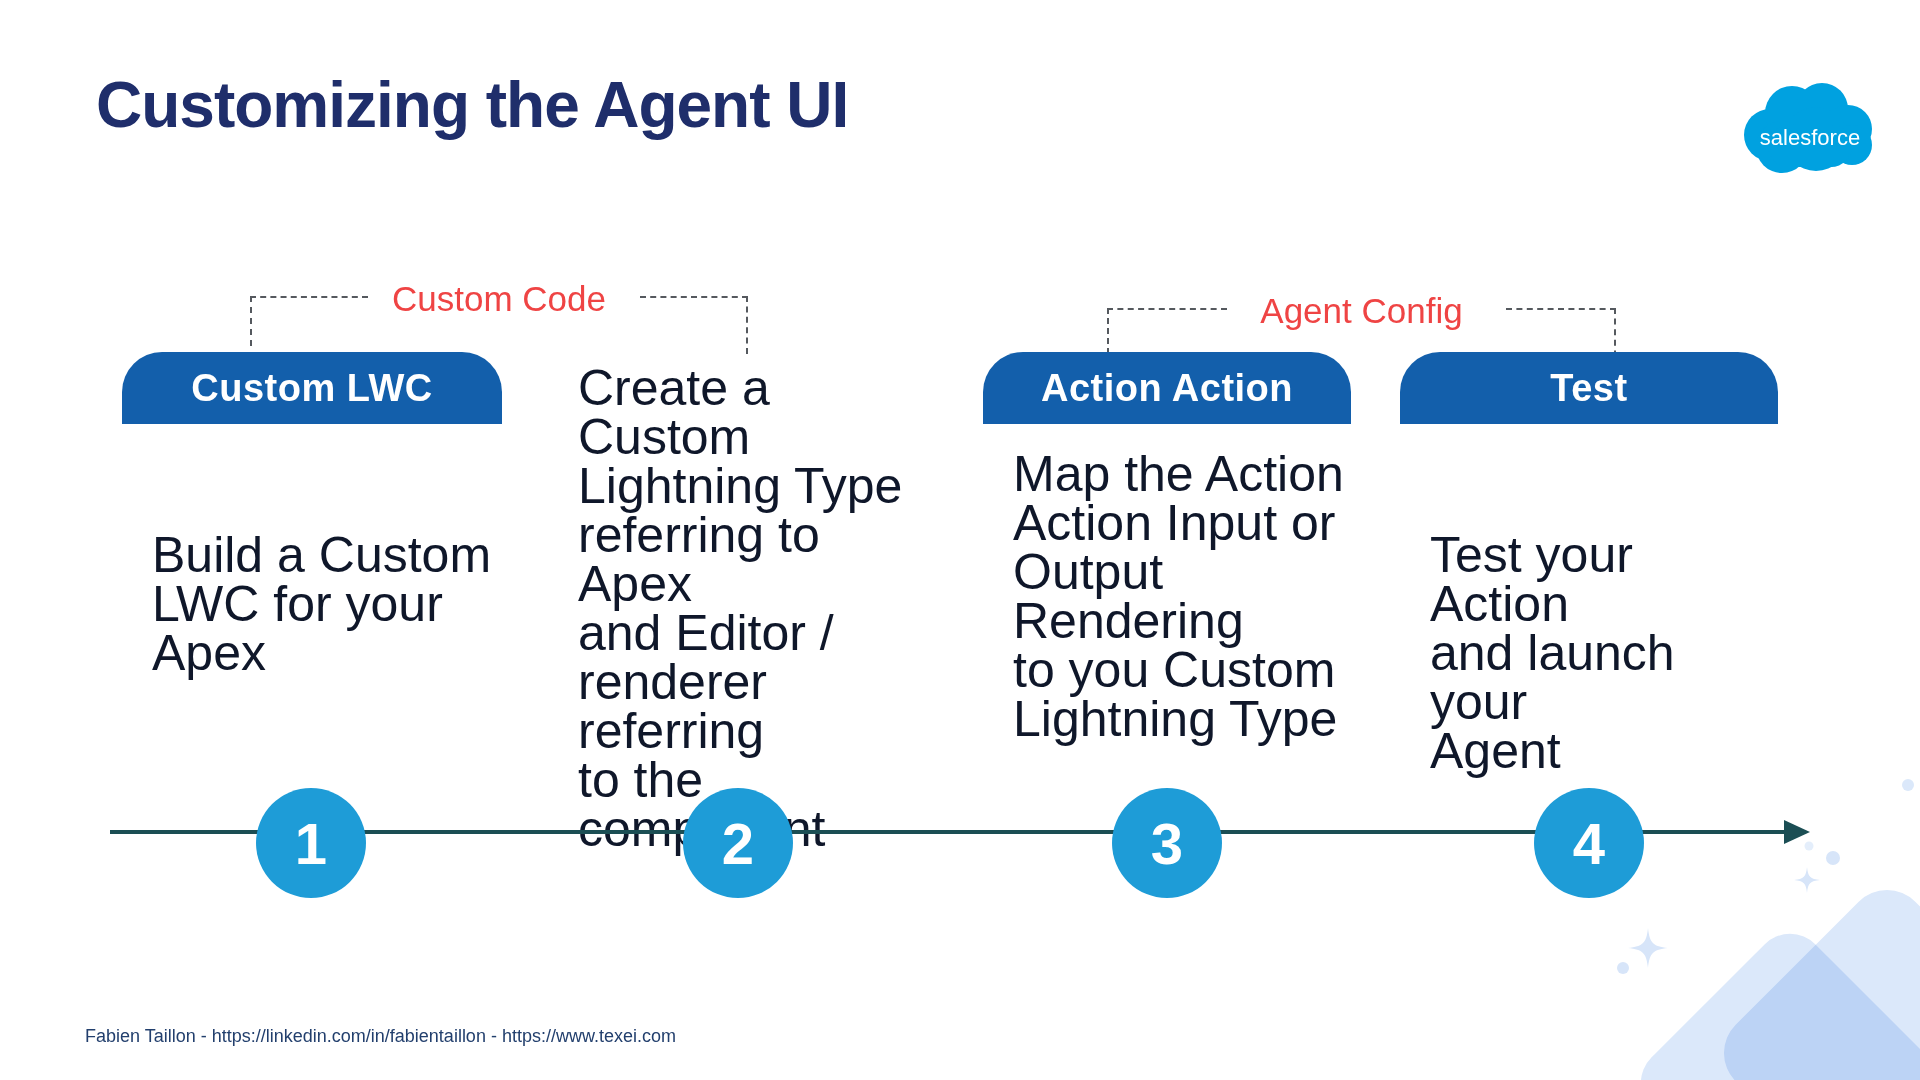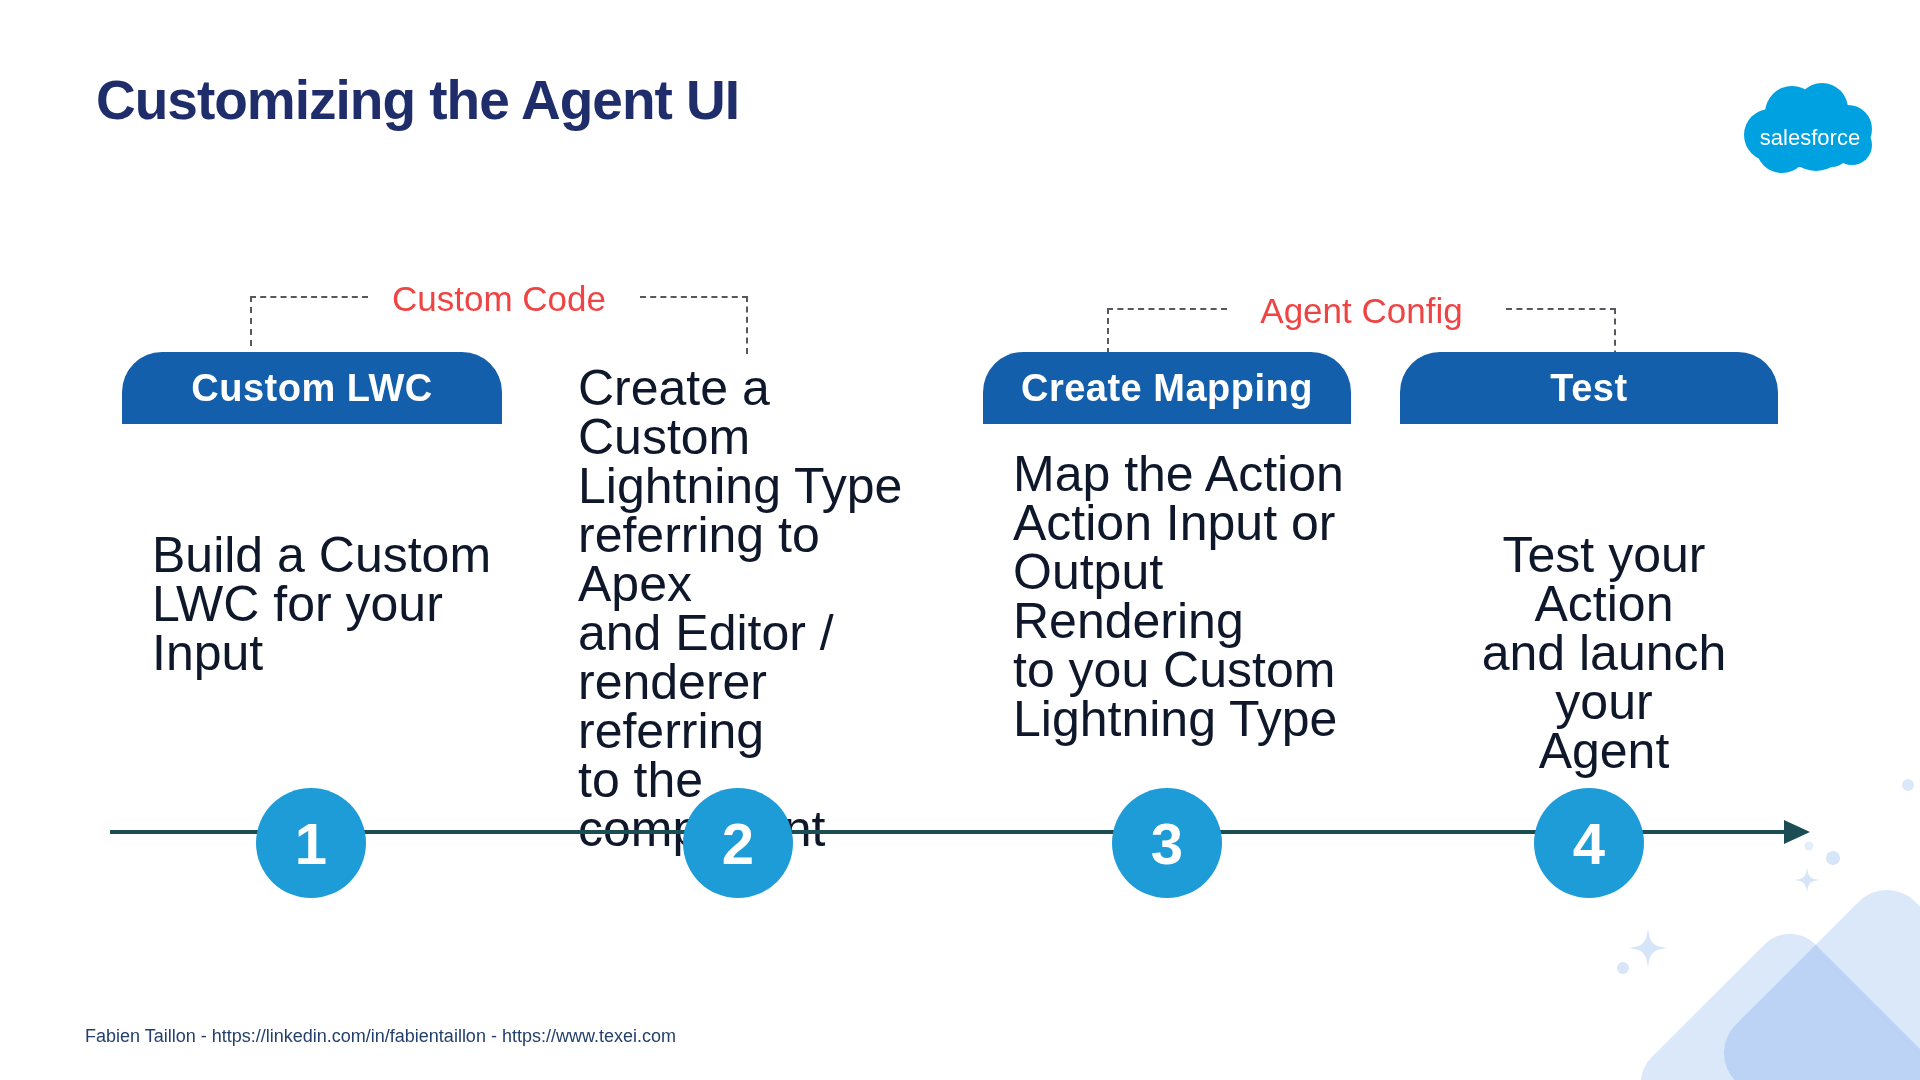--- a/index.html
+++ b/index.html
@@ -10,21 +10,21 @@
     background: #ffffff;
     overflow: hidden;
     font-family: "Liberation Sans", sans-serif;
   }
 
   
   .page-title {
     position: absolute;
     left: 96px;
     top: 68px;
-    font-size: 55px;
+    font-size: 64px;
     font-weight: 700;
     letter-spacing: -1px;
     color: #1f2e6b;
     white-space: nowrap;
   }
 
   
   .sf-logo { position: absolute; left: 1740px; top: 76px; width: 140px; height: 112px; }
 
   
@@ -68,21 +68,21 @@
   .step-desc {
     font-size: 50px;
     line-height: 49px;
     color: #0f172a;
     white-space: pre-line;
     padding-left: 30px;
   }
   .col-1 { left: 122px;  width: 380px; }
   .col-2 { left: 548px;  width: 380px; }
   .col-3 { left: 983px;  width: 368px; }
-  .col-4 { left: 1400px; width: 378px; text-align: center; }
+  .col-4 { left: 1400px; width: 378px; }
   .col-1 .step-desc { margin-top: 107px; }
   .col-2 .step-desc { margin-top: 12px;  }
   .col-3 .step-desc { margin-top: 26px;  }
   .col-4 .step-desc { margin-top: 107px; }
 
   
   .timeline-line {
     position: absolute; left: 110px; top: 830px;
     width: 1678px; height: 4px; background: #1b4e54;
   }
@@ -147,33 +147,33 @@
   <div class="bracket bracket-ac">
     <div class="corner-l"></div>
     <div class="corner-r"></div>
     <div class="bracket-label">Agent Config</div>
   </div>
 
   <div class="step-col col-1">
     <div class="step-header">Custom LWC</div>
     <div class="step-desc">Build a Custom
 LWC for your
-Input</div>
+Apex</div>
   </div>
   <div class="step-col col-2">
     <div class="step-desc">Create a Custom
 Lightning Type
 referring to Apex
 and Editor /
 renderer referring
 to the
 component</div>
   </div>
   <div class="step-col col-3">
-    <div class="step-header">Create Mapping</div>
+    <div class="step-header">Action Action</div>
     <div class="step-desc">Map the Action
 Action Input or
 Output Rendering
 to you Custom
 Lightning Type</div>
   </div>
   <div class="step-col col-4">
     <div class="step-header">Test</div>
     <div class="step-desc">Test your Action
 and launch your

